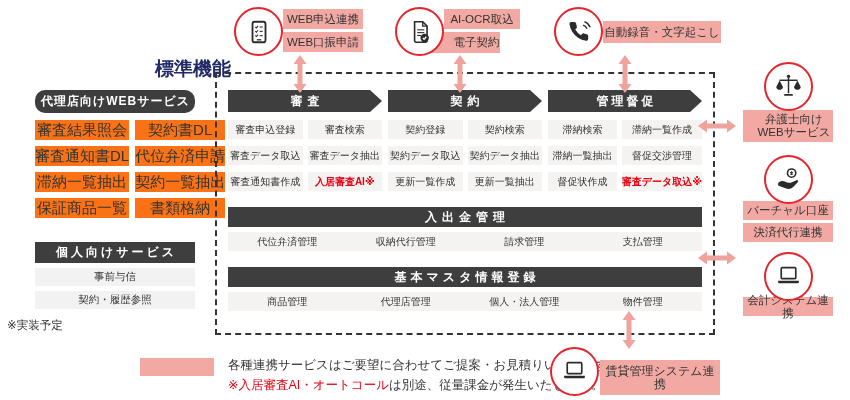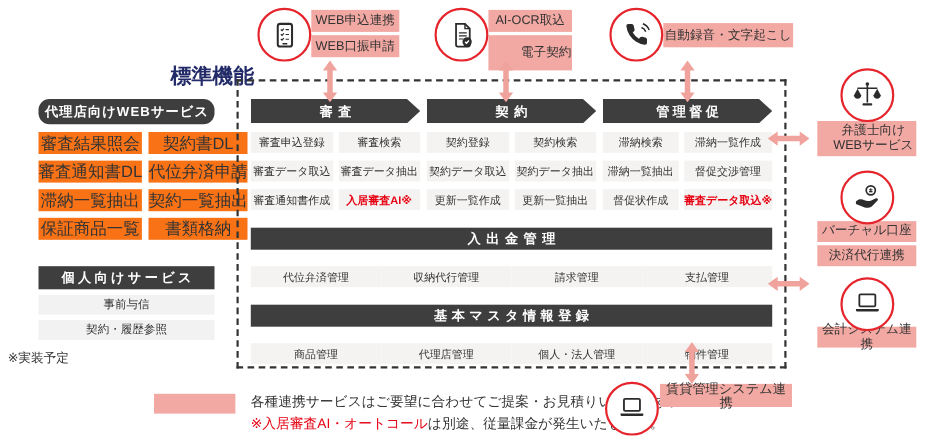--- a/index.html
+++ b/index.html
@@ -35,21 +35,21 @@
   .main-title { position:absolute; left:155px; top:56px; font-size:19px; font-weight:bold; color:#222a68; }
 
   .dashed-box { position:absolute; left:215px; top:72px; width:500px; height:263px;
                 border:2px dashed #333; padding:16px 11px 0 11px; }
   .flow-heads { display:flex; gap:6px; }
   .flow-head { flex:1; height:22px; clip-path:polygon(0 0, calc(100% - 12px) 0, 100% 50%, calc(100% - 12px) 100%, 0 100%); }
   .flow-grids { display:flex; gap:6px; margin-top:8px; }
   .fgrid { flex:1; display:grid; grid-template-columns:1fr 1fr; gap:7px 5px; }
   .fgrid .cell { height:19px; }
   .band { margin-top:16px; height:20px; }
-  .band4 { display:grid; grid-template-columns:repeat(4,1fr); margin-top:15px; }
+  .band4 { display:grid; grid-template-columns:repeat(4,1fr); margin-top:5px; }
   .band4 .cell { height:19px; }
 
   .varrow, .harrow { position:absolute; z-index:4; }
 
   .right-label { width:90px; }
   .footer-swatch { position:absolute; left:140px; top:358px; width:74px; height:18px; background:#f2a9a3; }
   .footer-line { position:absolute; left:228px; font-size:12.5px; color:#333; white-space:nowrap; }
   .footer-line .red { color:#e60012; }
 
   svg { display:block; }
@@ -79,21 +79,21 @@
       <path d="M7 2.5 H14.5 L18.5 6.5 V20 A1.5 1.5 0 0 1 17 21.5 H8.5 A1.5 1.5 0 0 1 7 20 Z" fill="none" stroke="#2b2b2b" stroke-width="1.5"></path>
       <path d="M14.5 2.5 V6.5 H18.5" fill="none" stroke="#2b2b2b" stroke-width="1.2"></path>
       <line x1="9.4" y1="10" x2="16" y2="10" stroke="#2b2b2b" stroke-width="1"></line>
       <line x1="9.4" y1="12.6" x2="16" y2="12.6" stroke="#2b2b2b" stroke-width="1"></line>
       <line x1="9.4" y1="15.2" x2="13" y2="15.2" stroke="#2b2b2b" stroke-width="1"></line>
       <circle cx="16.3" cy="17.6" r="3.9" fill="#2b2b2b"></circle>
       <path d="M14.6 17.6 l1.2 1.2 2-2.4" fill="none" stroke="#fff" stroke-width="1.2"></path>
     </svg>
   </div>
   <div class="plabel" style="left:444px; top:9px; width:76px; height:20px;">AI-OCR取込</div>
-  <div class="plabel" style="left:444px; top:32px; width:76px; height:32px;padding-left:29px;">電子契約</div>
+  <div class="plabel" style="left:424px; top:32px; width:76px; height:21px;padding-left:29px;">電子契約</div>
 
   <div class="circle" style="left:554px; top:7px;">
     <svg width="26" height="26" viewBox="0 0 24 24">
       <path d="M20.5 15.6 v2.6 a1.8 1.8 0 0 1 -2 1.8 17 17 0 0 1 -7.4 -2.7 16.8 16.8 0 0 1 -5.2 -5.2 A17 17 0 0 1 3.2 4.7 a1.8 1.8 0 0 1 1.8 -2 h2.6 a1.8 1.8 0 0 1 1.8 1.5 c.1 .9 .3 1.7 .6 2.5 a1.8 1.8 0 0 1 -.4 1.9 L8.5 9.7 a14 14 0 0 0 5.2 5.2 l1.1 -1.1 a1.8 1.8 0 0 1 1.9 -.4 c.8 .3 1.6 .5 2.5 .6 a1.8 1.8 0 0 1 1.3 1.6 z" fill="#2b2b2b"></path>
       <path d="M15.8 5.6 a5.5 5.5 0 0 1 3.6 3.5" fill="none" stroke="#2b2b2b" stroke-width="1.3"></path>
       <path d="M17 2.4 a9 9 0 0 1 5.3 5.2" fill="none" stroke="#2b2b2b" stroke-width="1.3"></path>
     </svg>
   </div>
   <div class="plabel" style="left:603px; top:21px; width:118px; height:22px;">自動録音・文字起こし</div>
 
@@ -231,21 +231,21 @@
     <svg width="14" height="38" viewBox="0 0 14 38">
         <path d="M7 0 L13.5 9 H9.5 V29 H13.5 L7 38 L0.5 29 H4.5 V9 H0.5 Z" fill="#f0a39d"></path>
       </svg>
   </div>
   <div class="circle" style="left:550px; top:347px;">
     <svg width="27" height="27" viewBox="0 0 26 26">
       <rect x="6" y="4.5" width="14" height="10.5" rx="1" fill="none" stroke="#2b2b2b" stroke-width="1.6"></rect>
       <path d="M3 17.2 h20 v1.1 a1.2 1.2 0 0 1 -1.2 1.2 H4.2 A1.2 1.2 0 0 1 3 18.3 Z" fill="#2b2b2b"></path>
     </svg>
   </div>
-  <div class="plabel" style="left:600px; top:349px; width:120px; height:21px; font-size:12px;">賃貸管理システム連携</div>
+  <div class="plabel" style="left:600px; top:360px; width:120px; height:35px; font-size:12px;">賃貸管理システム連携</div>
 
   <div class="footer-swatch"></div>
   <div class="footer-line" style="top:357px;">各種連携サービスはご要望に合わせてご提案・お見積りいたします。</div>
   <div class="footer-line" style="top:377px;">
     <span class="red">※入居審査AI・オートコール</span><span>は別途、従量課金が発生いたします。</span>
   </div>
 
 </div>
 
 </body></html>

